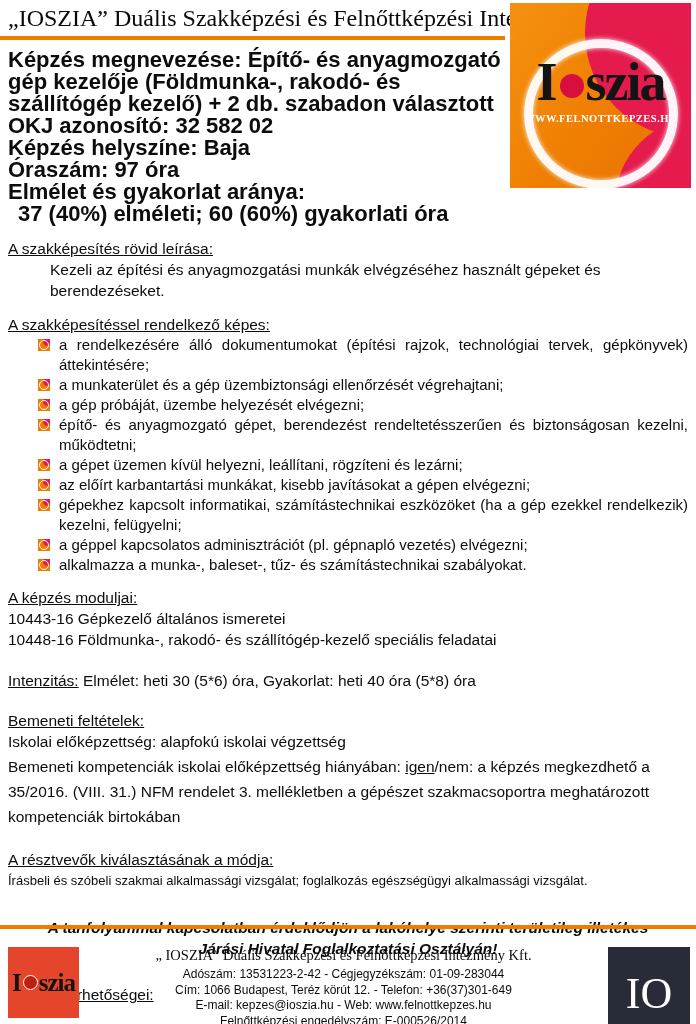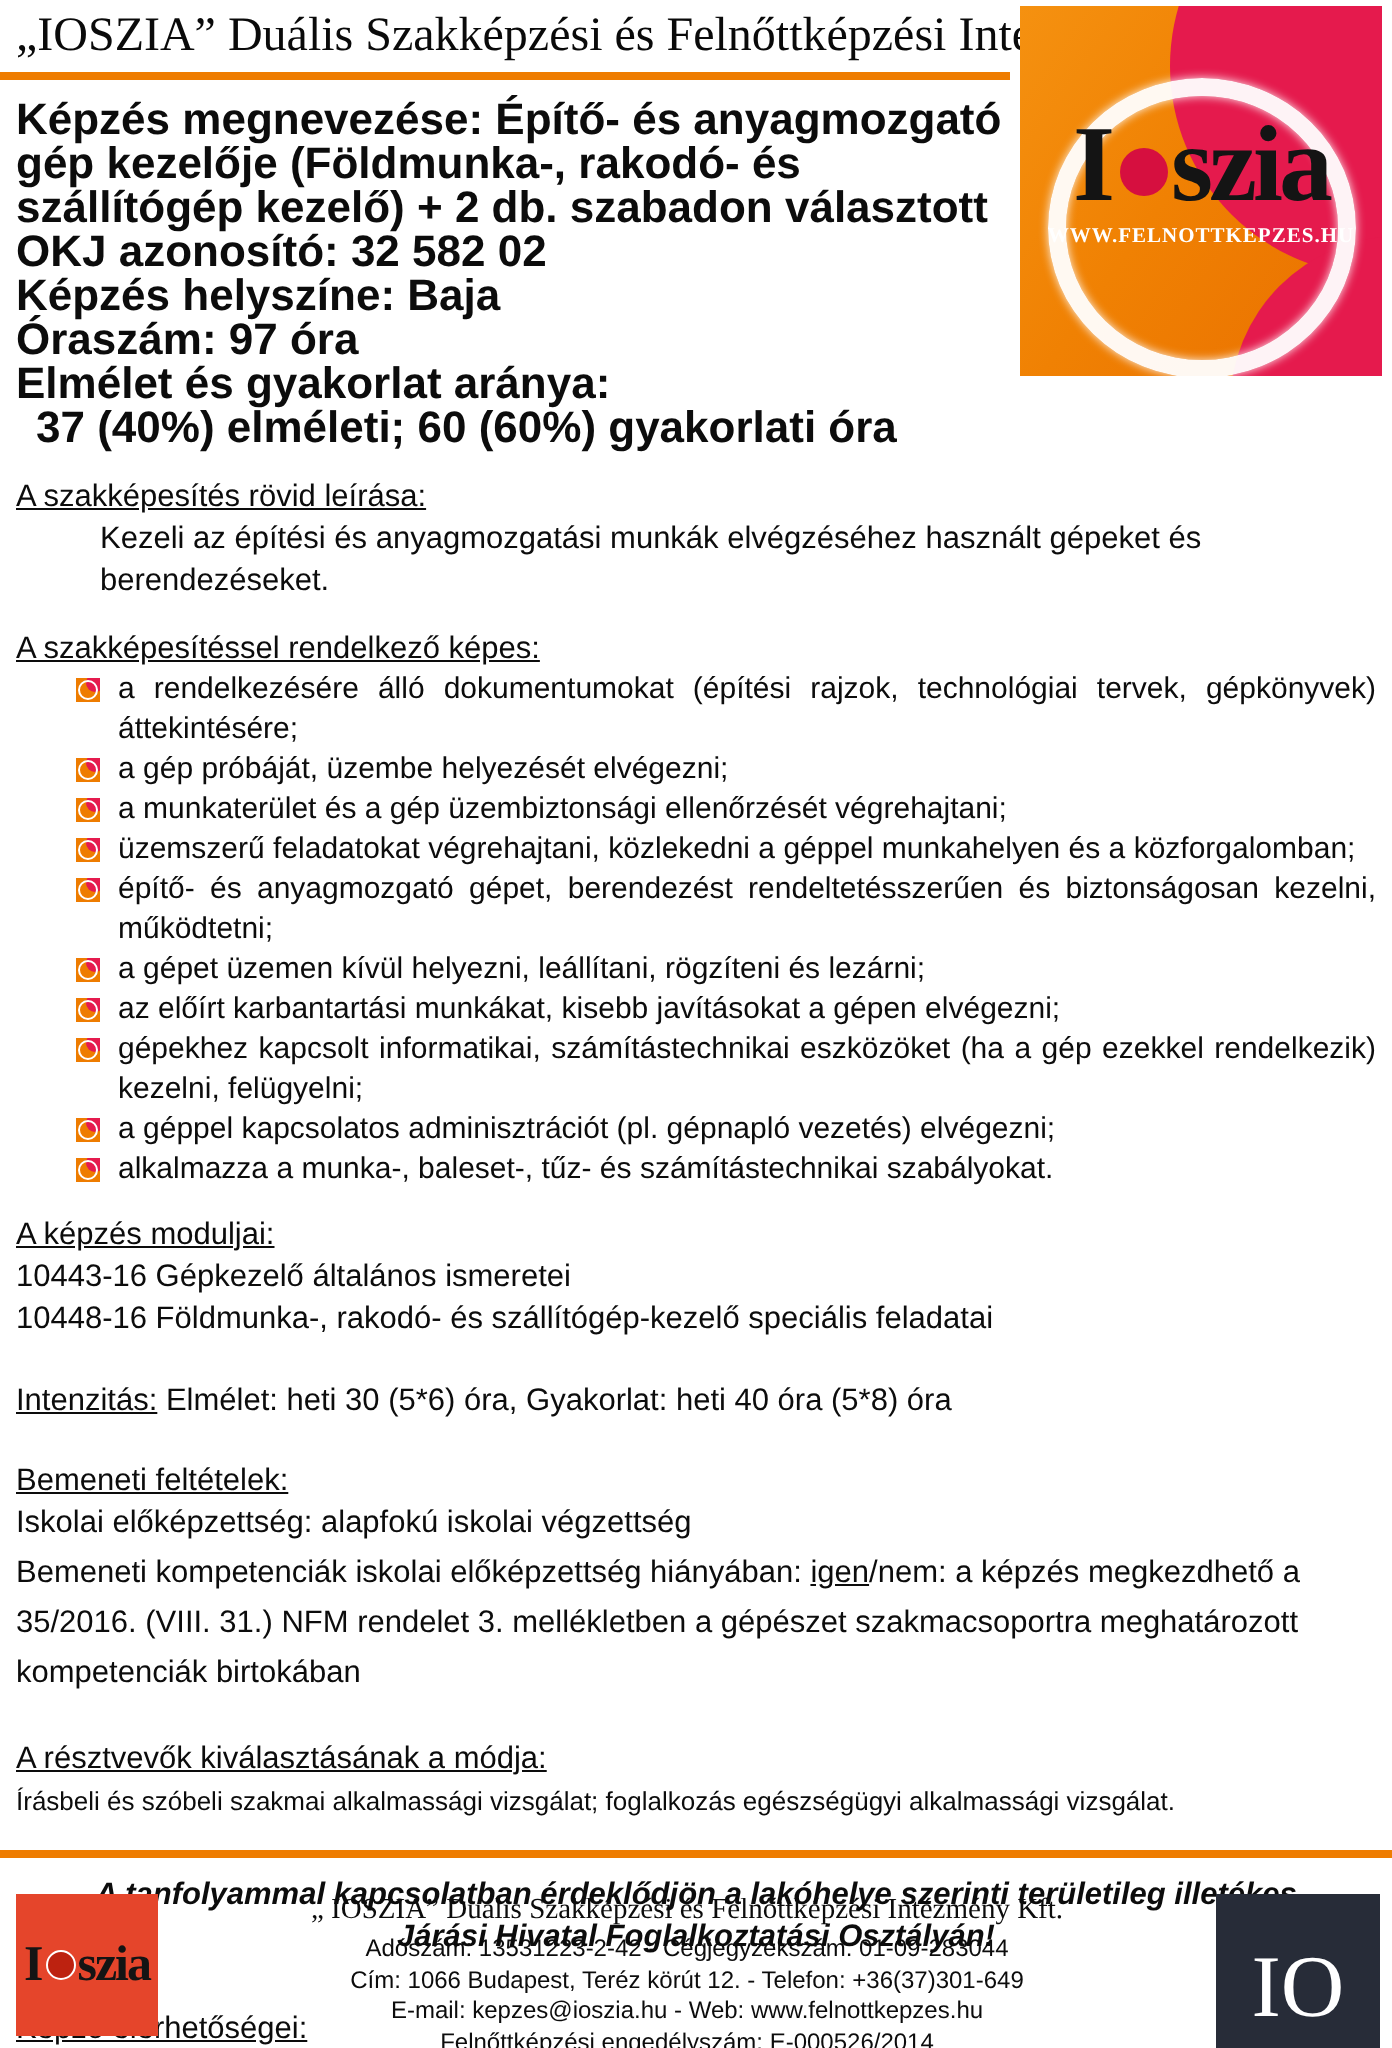--- a/index.html
+++ b/index.html
@@ -108,29 +108,25 @@
     <p class="ind">Kezeli az építési és anyagmozgatási munkák elvégzéséhez használt gépeket és berendezéseket.</p>
 
     <p class="sec-h">A szakképesítéssel rendelkező képes:</p>
     <ul class="skills">
       <li>
           <span class="bullet-icon"></span>
           <span class="txt">a rendelkezésére álló dokumentumokat (építési rajzok, technológiai tervek, gépkönyvek) áttekintésére;</span>
         </li>
       <li>
           <span class="bullet-icon"></span>
-          <span class="txt">a gép próbáját, üzembe helyezését elvégezni;</span>
-        </li>
-      <li>
-          <span class="bullet-icon"></span>
           <span class="txt">a munkaterület és a gép üzembiztonsági ellenőrzését végrehajtani;</span>
         </li>
       <li>
           <span class="bullet-icon"></span>
-          <span class="txt">üzemszerű feladatokat végrehajtani, közlekedni a géppel munkahelyen és a közforgalomban;</span>
+          <span class="txt">a gép próbáját, üzembe helyezését elvégezni;</span>
         </li>
       <li>
           <span class="bullet-icon"></span>
           <span class="txt">építő- és anyagmozgató gépet, berendezést rendeltetésszerűen és biztonságosan kezelni, működtetni;</span>
         </li>
       <li>
           <span class="bullet-icon"></span>
           <span class="txt">a gépet üzemen kívül helyezni, leállítani, rögzíteni és lezárni;</span>
         </li>
       <li>

